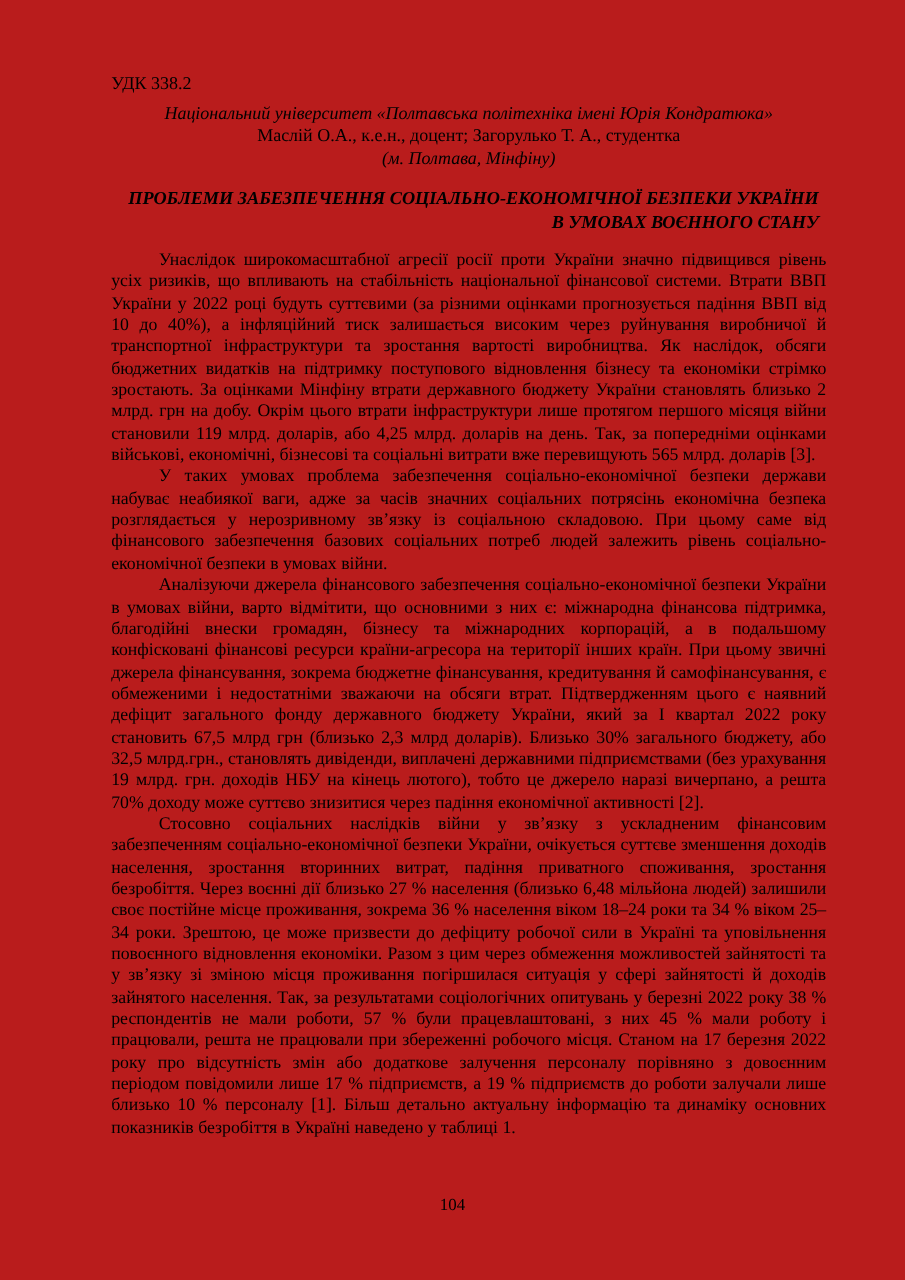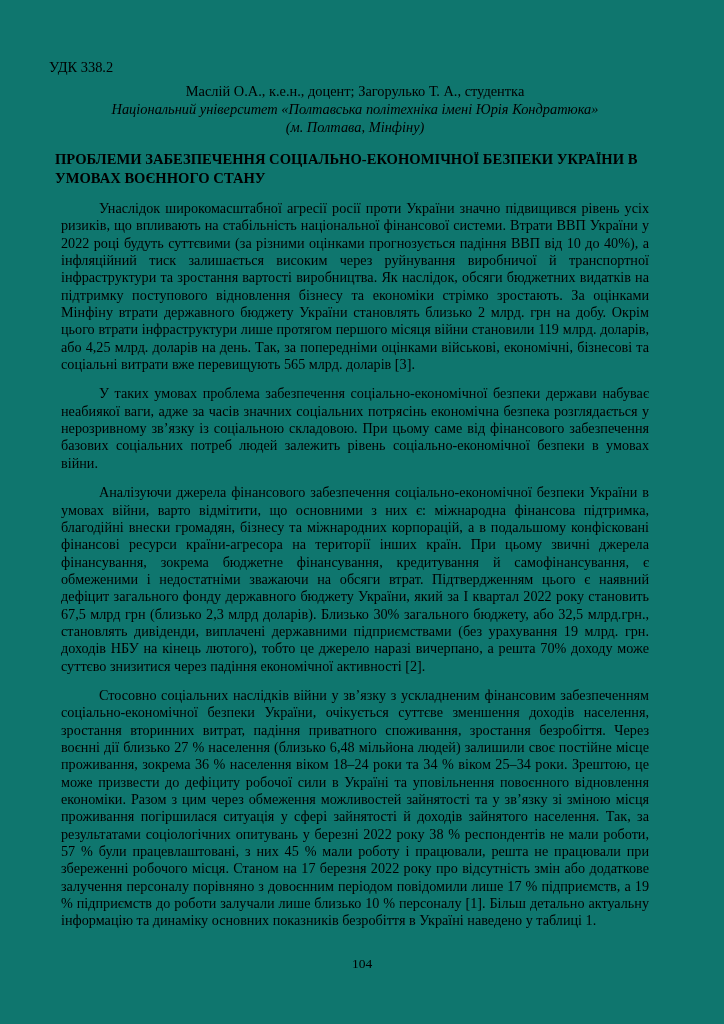--- a/index.html
+++ b/index.html
@@ -5,73 +5,74 @@
   html, body {
     margin: 0;
     padding: 0;
     background: #ffffff;
   }
   .page {
     position: relative;
     width: 724px;
     height: 1024px;
     box-sizing: border-box;
-    background: #0f766e;
+    background: #b91c1c;
     font-family: "Liberation Serif", "DejaVu Serif", serif;
     color: #000000;
-    padding: 58px 63px 0 49px;
+    padding: 58px 63px 0 89px;
     overflow: hidden;
   }
   .udc {
     font-size: 14.4px;
     line-height: 18px;
     text-align: left;
     margin-bottom: 6px;
   }
   .center {
     text-align: center;
     font-size: 14.4px;
     line-height: 18px;
   }
   .italic {
     font-style: italic;
   }
   .title {
     font-size: 14.6px;
     font-weight: bold;
-    text-align: left;
+    text-align: right;
     line-height: 19px;
     margin: 14px 6px 12px 6px;
+    font-style: italic;
   }
   .body-par {
     font-size: 14.2px;
     line-height: 17.35px;
     text-align: justify;
     text-indent: 38px;
-    margin: 12px;
+    margin: 0;
   }
   .page-number {
     position: absolute;
     bottom: 52px;
     left: 0;
     right: 0;
     text-align: center;
     font-size: 13.5px;
   }
 </style>
 </head>
 <body>
 
 <div class="page">
 
   <div class="udc">УДК 338.2</div>
 
+  <div class="center italic">Національний університет «Полтавська політехніка імені Юрія Кондратюка»</div>
+
   <div class="center">Маслій О.А., к.е.н., доцент; Загорулько Т. А., студентка</div>
-
-  <div class="center italic">Національний університет «Полтавська політехніка імені Юрія Кондратюка»</div>
 
   <div class="center italic">(м. Полтава, Мінфіну)</div>
 
   <h1 class="title">ПРОБЛЕМИ ЗАБЕЗПЕЧЕННЯ СОЦІАЛЬНО-ЕКОНОМІЧНОЇ БЕЗПЕКИ УКРАЇНИ В УМОВАХ ВОЄННОГО СТАНУ</h1>
 
   <p class="body-par">Унаслідок широкомасштабної агресії росії проти України значно підвищився рівень усіх ризиків, що впливають на стабільність національної фінансової системи. Втрати ВВП України у 2022 році будуть суттєвими (за різними оцінками прогнозується падіння ВВП від 10 до 40%), а інфляційний тиск залишається високим через руйнування виробничої й транспортної інфраструктури та зростання вартості виробництва. Як наслідок, обсяги бюджетних видатків на підтримку поступового відновлення бізнесу та економіки стрімко зростають. За оцінками Мінфіну втрати державного бюджету України становлять близько 2 млрд. грн на добу. Окрім цього втрати інфраструктури лише протягом першого місяця війни становили 119 млрд. доларів, або 4,25 млрд. доларів на день. Так, за попередніми оцінками військові, економічні, бізнесові та соціальні витрати вже перевищують 565 млрд. доларів [3].</p>
 
   <p class="body-par">У таких умовах проблема забезпечення соціально-економічної безпеки держави набуває неабиякої ваги, адже за часів значних соціальних потрясінь економічна безпека розглядається у нерозривному зв’язку із соціальною складовою. При цьому саме від фінансового забезпечення базових соціальних потреб людей залежить рівень соціально-економічної безпеки в умовах війни.</p>
 
   <p class="body-par">Аналізуючи джерела фінансового забезпечення соціально-економічної безпеки України в умовах війни, варто відмітити, що основними з них є: міжнародна фінансова підтримка, благодійні внески громадян, бізнесу та міжнародних корпорацій, а в подальшому конфісковані фінансові ресурси країни-агресора на території інших країн. При цьому звичні джерела фінансування, зокрема бюджетне фінансування, кредитування й самофінансування, є обмеженими і недостатніми зважаючи на обсяги втрат. Підтвердженням цього є наявний дефіцит загального фонду державного бюджету України, який за І квартал 2022 року становить 67,5 млрд грн (близько 2,3 млрд доларів). Близько 30% загального бюджету, або 32,5 млрд.грн., становлять дивіденди, виплачені державними підприємствами (без урахування 19 млрд. грн. доходів НБУ на кінець лютого), тобто це джерело наразі вичерпано, а решта 70% доходу може суттєво знизитися через падіння економічної активності [2].</p>

